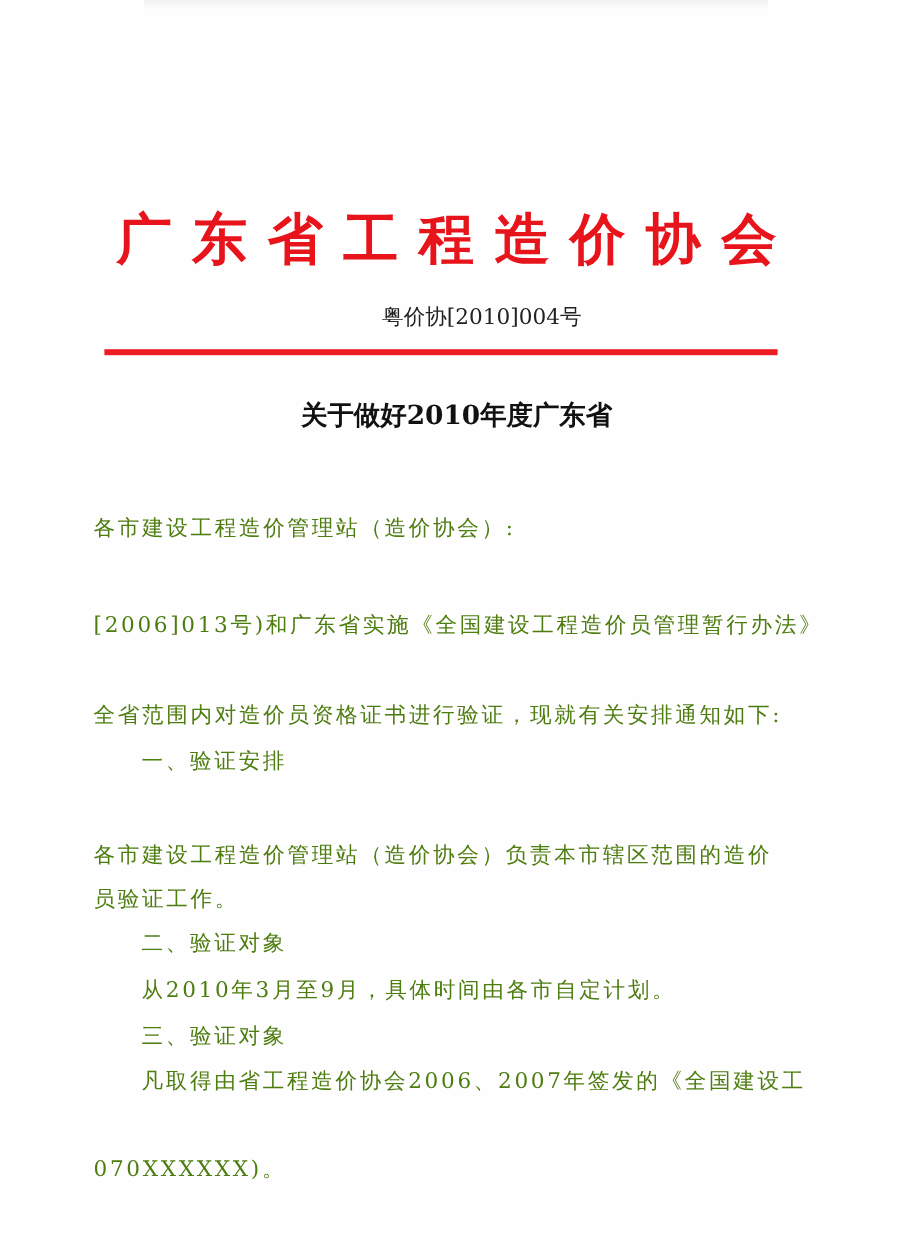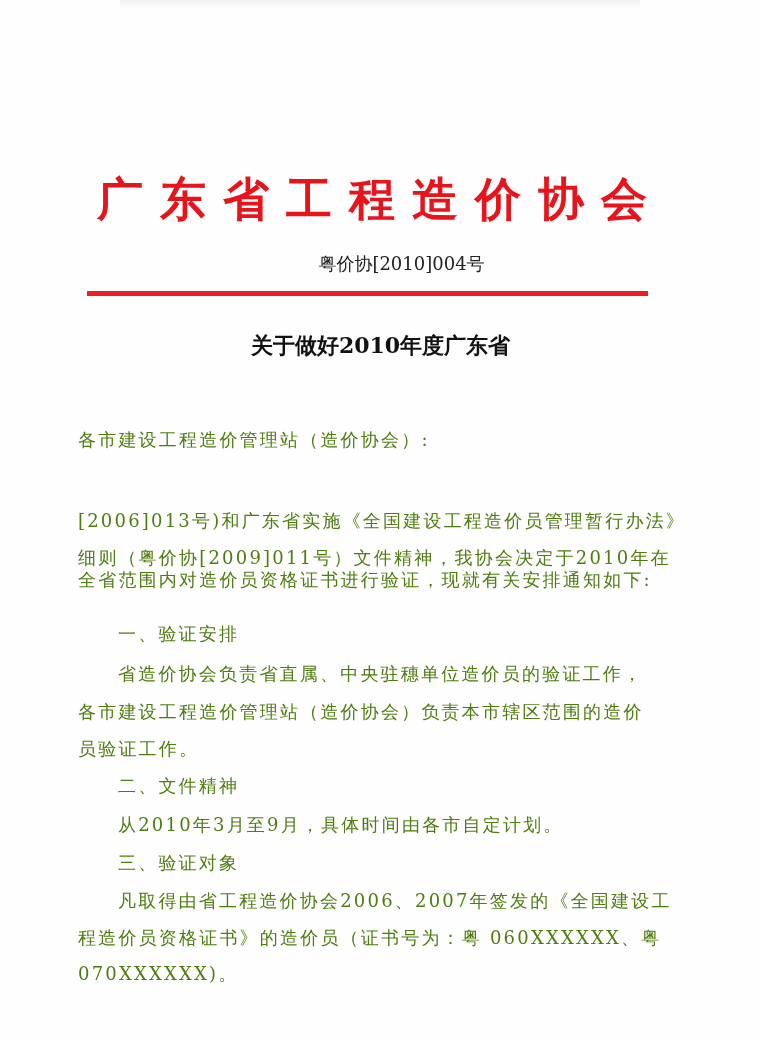--- a/index.html
+++ b/index.html
@@ -40,25 +40,22 @@
     <span>会</span>
   </div>
 
   <div class="doc-number">粤价协[2010]004号</div>
   <div class="red-rule"></div>
 
   <div class="notice-title t1">关于做好2010年度广东省</div>
 
   <div class="line" style="top:428px">各市建设工程造价管理站（造价协会）:</div>
   <div class="line" style="top:509px">[2006]013号)和广东省实施《全国建设工程造价员管理暂行办法》</div>
-  <div class="line" style="top:546px">细则（粤价协[2009]011号）文件精神，我协会决定于2010年在</div>
-  <div class="line" style="top:568px">全省范围内对造价员资格证书进行验证，现就有关安排通知如下:</div>
+  <div class="line" style="top:584px">全省范围内对造价员资格证书进行验证，现就有关安排通知如下:</div>
   <div class="line indent" style="top:622px">一、验证安排</div>
-  <div class="line indent" style="top:662px">省造价协会负责省直属、中央驻穗单位造价员的验证工作，</div>
   <div class="line" style="top:700px">各市建设工程造价管理站（造价协会）负责本市辖区范围的造价</div>
   <div class="line" style="top:737px">员验证工作。</div>
-  <div class="line indent" style="top:774px">二、文件精神</div>
+  <div class="line indent" style="top:774px">二、验证对象</div>
   <div class="line indent" style="top:813px">从2010年3月至9月，具体时间由各市自定计划。</div>
   <div class="line indent" style="top:851px">三、验证对象</div>
   <div class="line indent" style="top:889px">凡取得由省工程造价协会2006、2007年签发的《全国建设工</div>
-  <div class="line" style="top:926px">程造价员资格证书》的造价员（证书号为：粤 060XXXXXX、粤</div>
   <div class="line" style="top:962px">070XXXXXX)。</div>
 </div>
 
 </body></html>

